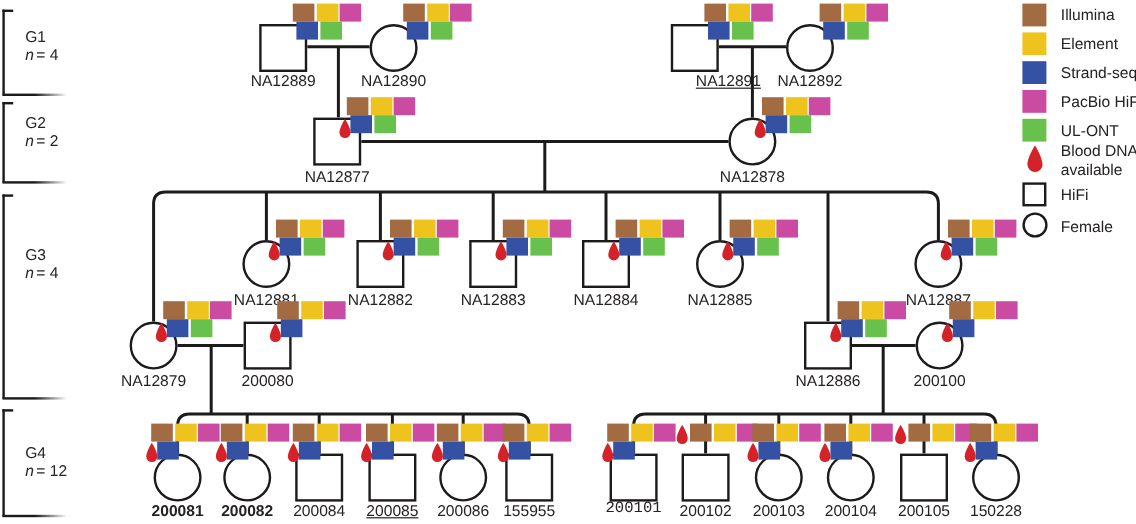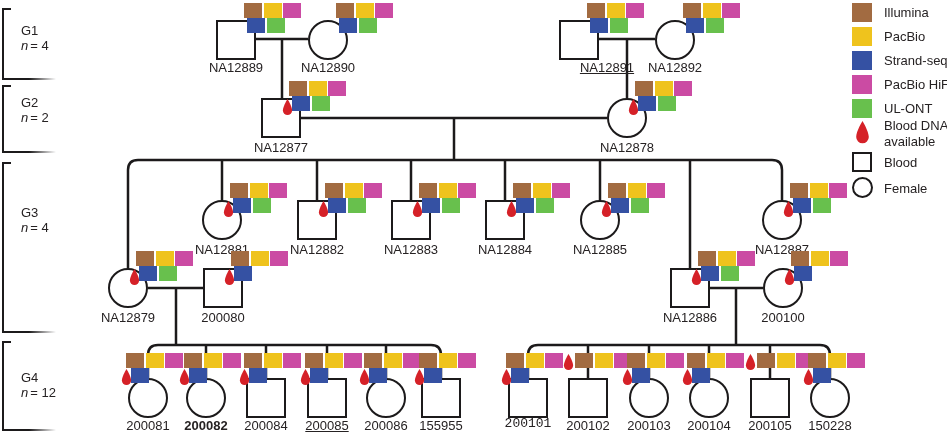--- a/index.html
+++ b/index.html
@@ -248,21 +248,21 @@
       </svg>
       <div class="nlabel" style="left: 748px; top: 310px;">200100</div>
       <div class="sym female" style="left: 128px; top: 378px;"></div>
       <div class="badge" style="left: 126px; top: 353px; background: rgb(162, 107, 65);"></div>
       <div class="badge" style="left: 145.5px; top: 353px; background: rgb(239, 195, 29);"></div>
       <div class="badge" style="left: 165px; top: 353px; background: rgb(203, 75, 163);"></div>
       <div class="badge" style="left: 131px; top: 368px; background: rgb(53, 81, 163);"></div>
       <svg width="11" height="17" class="drop" style="left: 121px; top: 369px;">
         <path d="M5.5 0 C5.5 0 0.9 7.4 0.9 11.4 A4.6 4.6 0 0 0 10.1 11.4 C10.1 7.4 5.5 0 5.5 0 Z" fill="#d52128"></path>
       </svg>
-      <div class="nlabel" style="left: 113px; top: 418px;">200081</div>
+      <div class="nlabel" style="left: 113px; top: 418px; font-weight: bold;">200081</div>
       <div class="sym female" style="left: 186px; top: 378px;"></div>
       <div class="badge" style="left: 184px; top: 353px; background: rgb(162, 107, 65);"></div>
       <div class="badge" style="left: 203.5px; top: 353px; background: rgb(239, 195, 29);"></div>
       <div class="badge" style="left: 223px; top: 353px; background: rgb(203, 75, 163);"></div>
       <div class="badge" style="left: 189px; top: 368px; background: rgb(53, 81, 163);"></div>
       <svg width="11" height="17" class="drop" style="left: 179px; top: 369px;">
         <path d="M5.5 0 C5.5 0 0.9 7.4 0.9 11.4 A4.6 4.6 0 0 0 10.1 11.4 C10.1 7.4 5.5 0 5.5 0 Z" fill="#d52128"></path>
       </svg>
       <div class="nlabel" style="left: 171px; top: 418px; font-weight: bold;">200082</div>
       <div class="sym male" style="left: 246px; top: 378px;"></div>
@@ -355,21 +355,21 @@
       <div class="nlabel" style="left: 795px; top: 418px;">150228</div>
     </div>
 
   <div id="legend">
     <div class="lrow" style="top:3px">
         <span class="swatch" style="background: rgb(162, 107, 65);"></span>
         <span class="ltext">Illumina</span>
       </div>
     <div class="lrow" style="top:27px">
         <span class="swatch" style="background: rgb(239, 195, 29);"></span>
-        <span class="ltext">PacBio</span>
+        <span class="ltext">Element</span>
       </div>
     <div class="lrow" style="top:51px">
         <span class="swatch" style="background: rgb(53, 81, 163);"></span>
         <span class="ltext">Strand-seq</span>
       </div>
     <div class="lrow" style="top:75px">
         <span class="swatch" style="background: rgb(203, 75, 163);"></span>
         <span class="ltext">PacBio HiFi</span>
       </div>
     <div class="lrow" style="top:99px">
@@ -378,21 +378,21 @@
       </div>
     <div class="lrow" style="top:119px">
       <svg width="15" height="24" style="position:absolute;left:3px;top:2px">
         <path class="drop-fill" d="M7.5 0 C7.5 0 1.2 10.2 1.2 16 A6.3 6.3 0 0 0 13.8 16 C13.8 10.2 7.5 0 7.5 0 Z" fill="#d52128"></path>
       </svg>
       <span class="ltext" style="top:-1px">Blood DNA</span>
       <span class="ltext" style="top:15px">available</span>
     </div>
     <div class="lrow" style="top:152px">
       <span class="lsym" style="left:0;top:0;width:20px;height:20px"></span>
-      <span class="ltext" style="top:3px">Blood</span>
+      <span class="ltext" style="top:3px">HiFi</span>
     </div>
     <div class="lrow" style="top:177px">
       <span class="lsym" style="left:0;top:0;width:21px;height:21px;border-radius:50%"></span>
       <span class="ltext" style="top:4px">Female</span>
     </div>
   </div>
 
 </div>
 
 </body></html>

